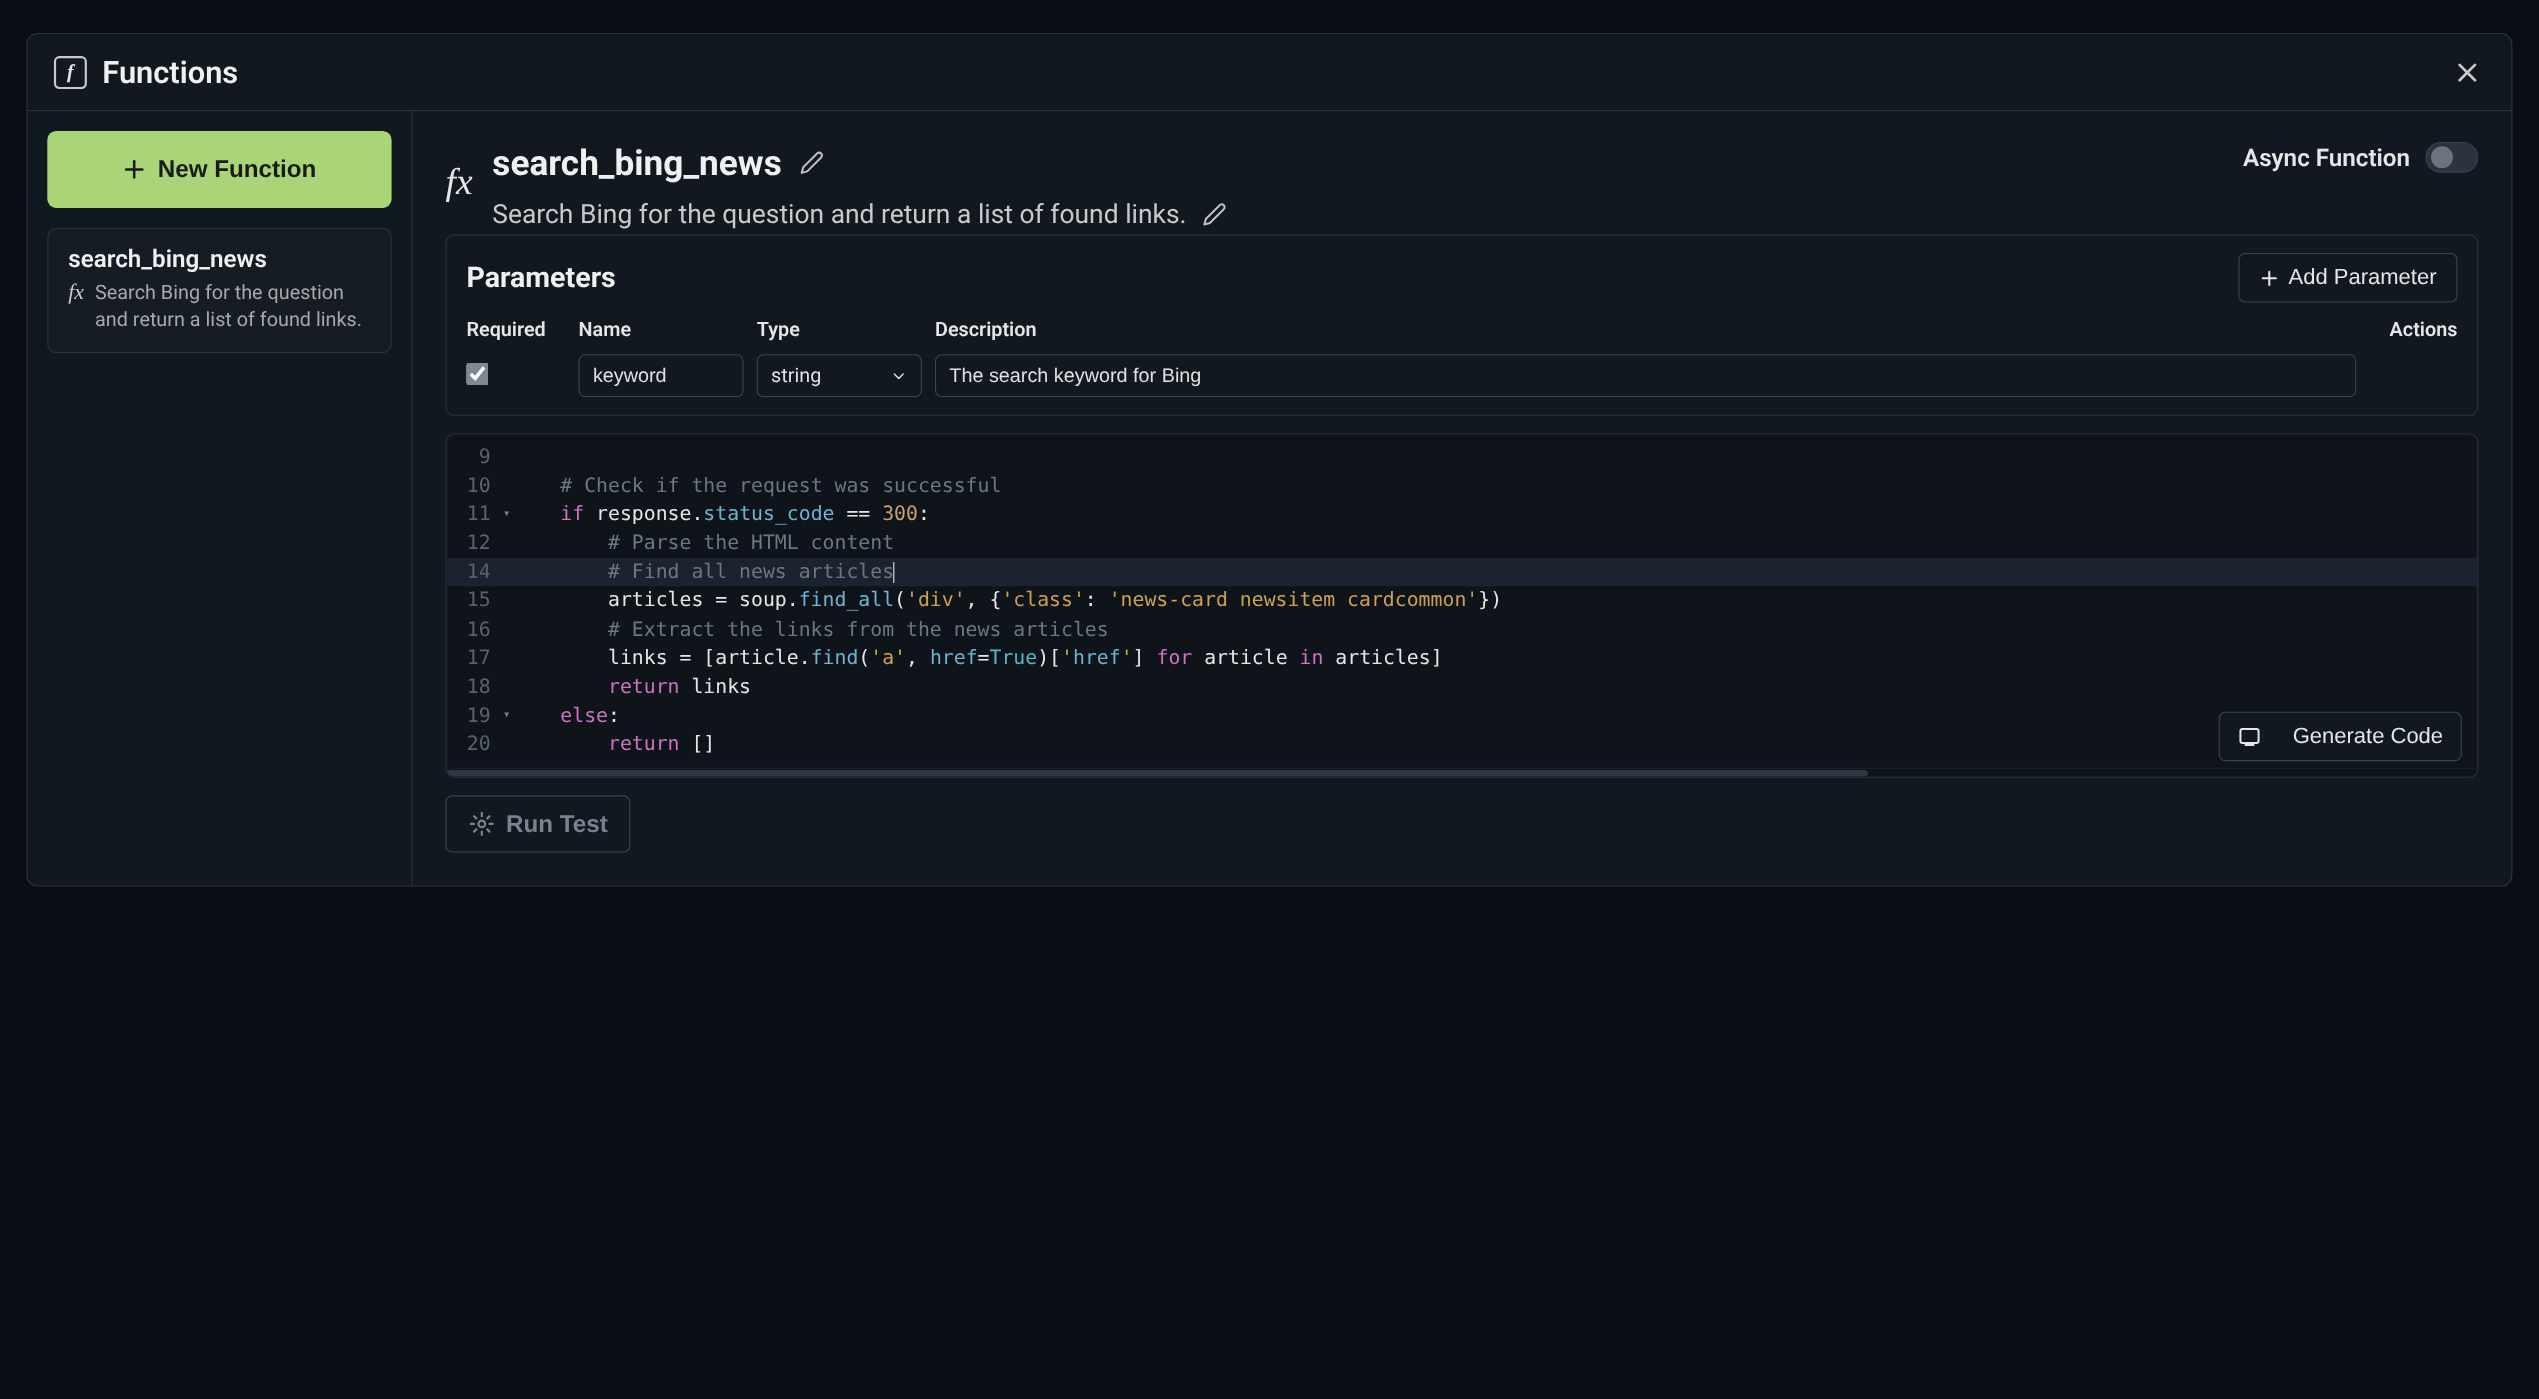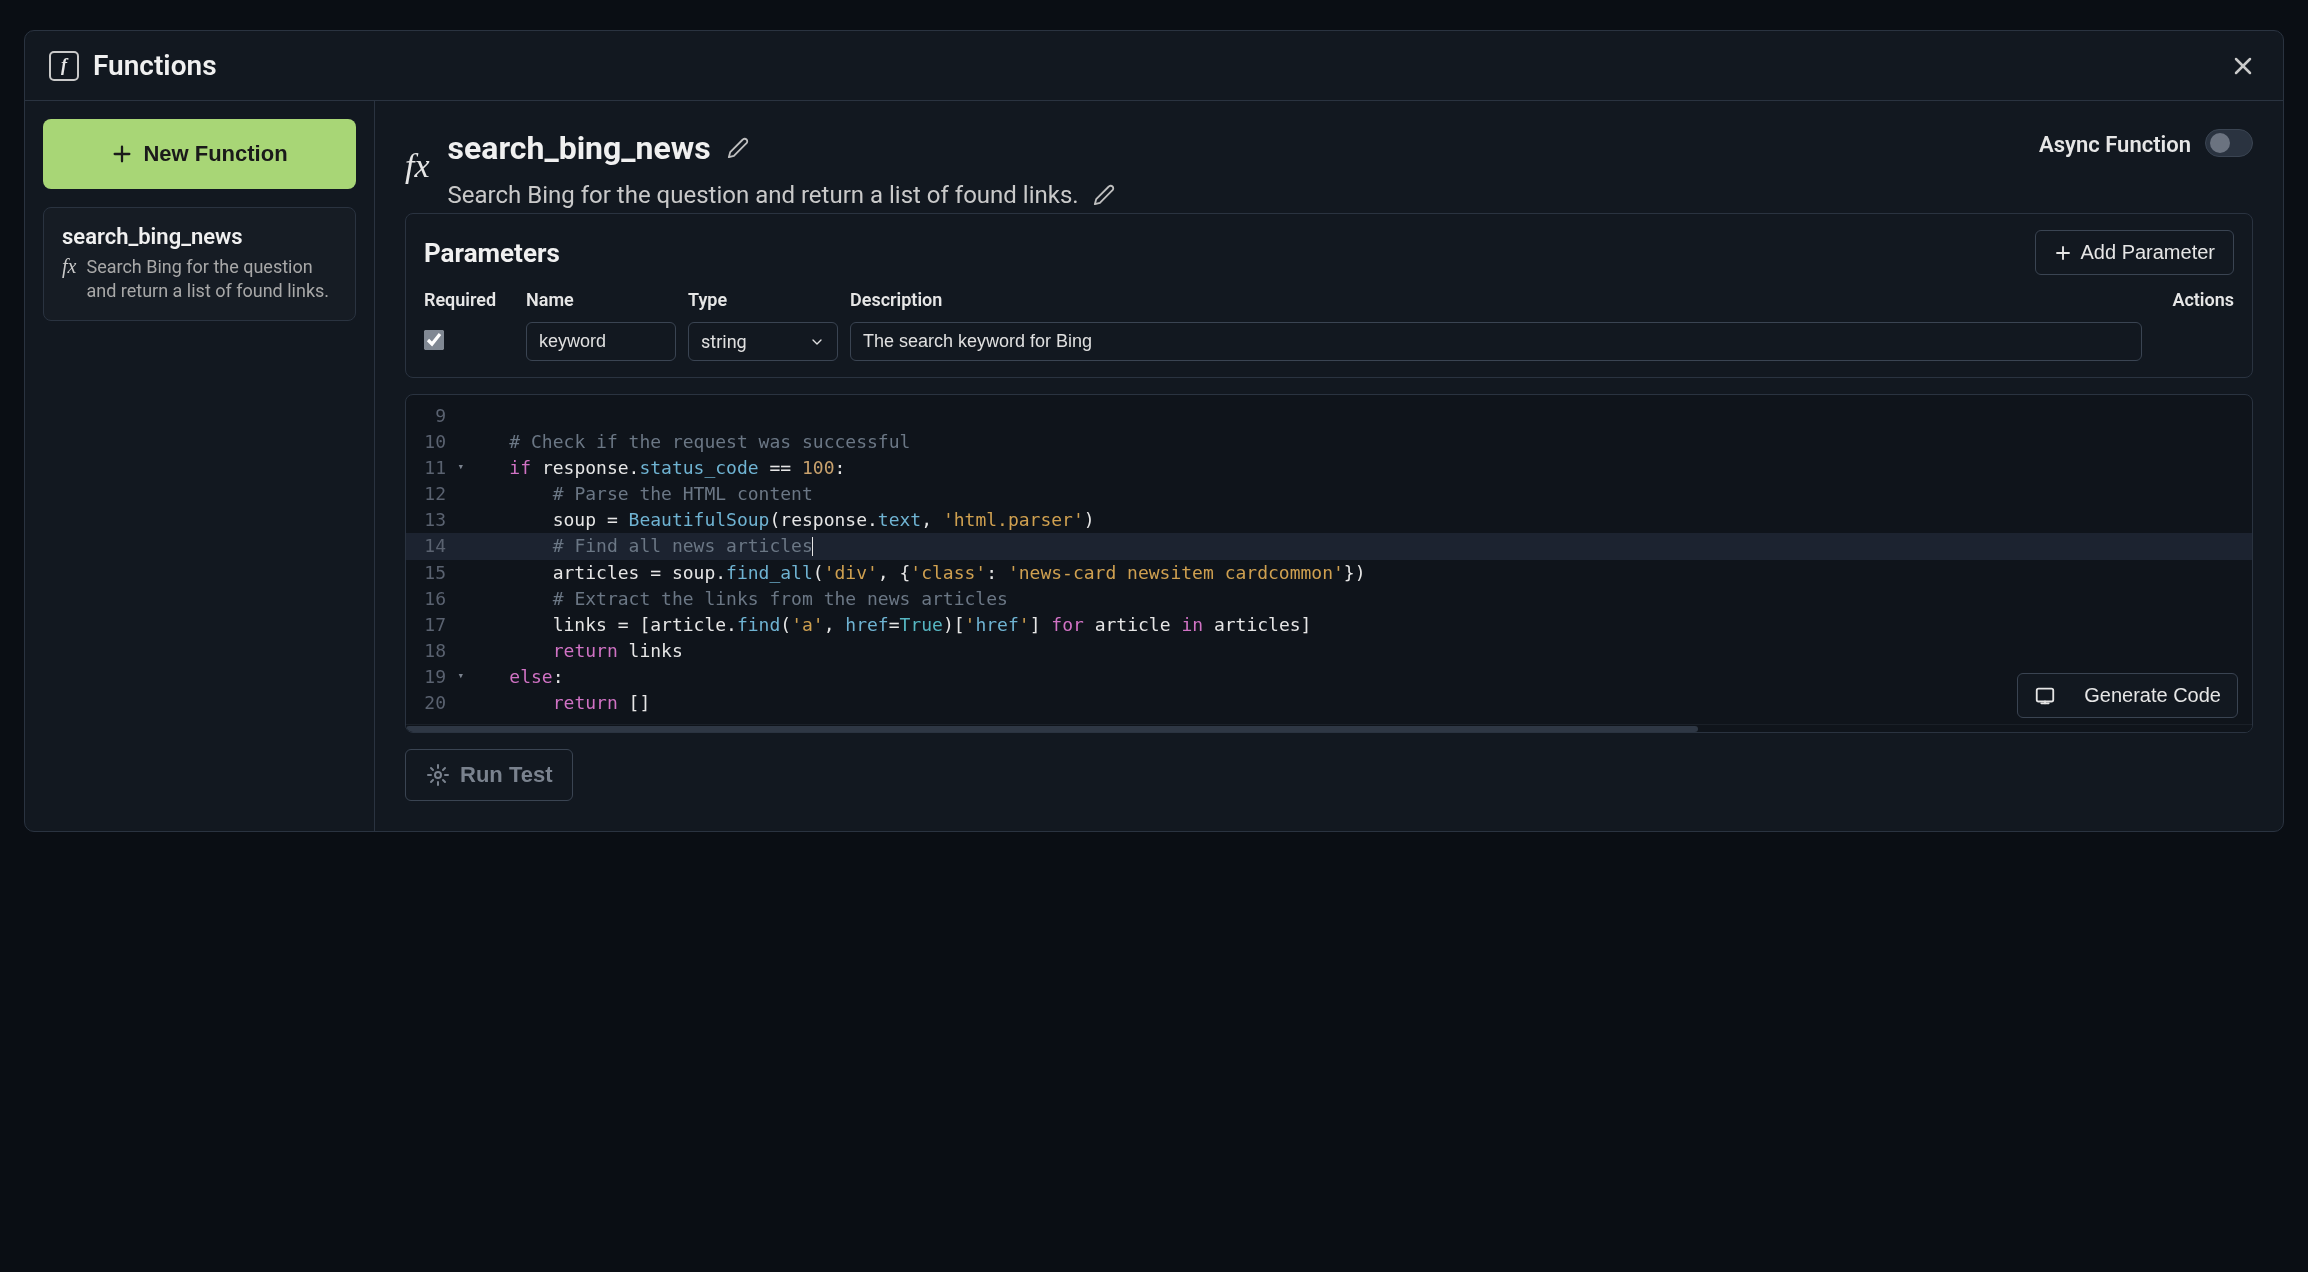--- a/index.html
+++ b/index.html
@@ -463,29 +463,25 @@
             <div class="code-line">
               <div class="gutter">9</div>
               <div class="code-text"></div>
             </div>
             <div class="code-line">
               <div class="gutter">10</div>
               <div class="code-text">    <span class="tok-comment"># Check if the request was successful</span></div>
             </div>
             <div class="code-line">
               <div class="gutter">11<span class="fold">▾</span></div>
-              <div class="code-text">    <span class="tok-kw">if</span> response.<span class="tok-fn">status_code</span> == <span class="tok-num">100</span>:</div>
+              <div class="code-text">    <span class="tok-kw">if</span> response.<span class="tok-fn">status_code</span> == <span class="tok-num">300</span>:</div>
             </div>
             <div class="code-line">
               <div class="gutter">12</div>
               <div class="code-text">        <span class="tok-comment"># Parse the HTML content</span></div>
-            </div>
-            <div class="code-line">
-              <div class="gutter">13</div>
-              <div class="code-text">        soup = <span class="tok-fn">BeautifulSoup</span>(response.<span class="tok-fn">text</span>, <span class="tok-str">'html.parser'</span>)</div>
             </div>
             <div class="code-line hl">
               <div class="gutter">14</div>
               <div class="code-text">        <span class="tok-comment"># Find all news articles</span><span class="cursor"></span></div>
             </div>
             <div class="code-line">
               <div class="gutter">15</div>
               <div class="code-text">        articles = soup.<span class="tok-fn">find_all</span>(<span class="tok-str">'div'</span>, {<span class="tok-str">'class'</span>: <span class="tok-str">'news-card newsitem cardcommon'</span>})</div>
             </div>
             <div class="code-line">

